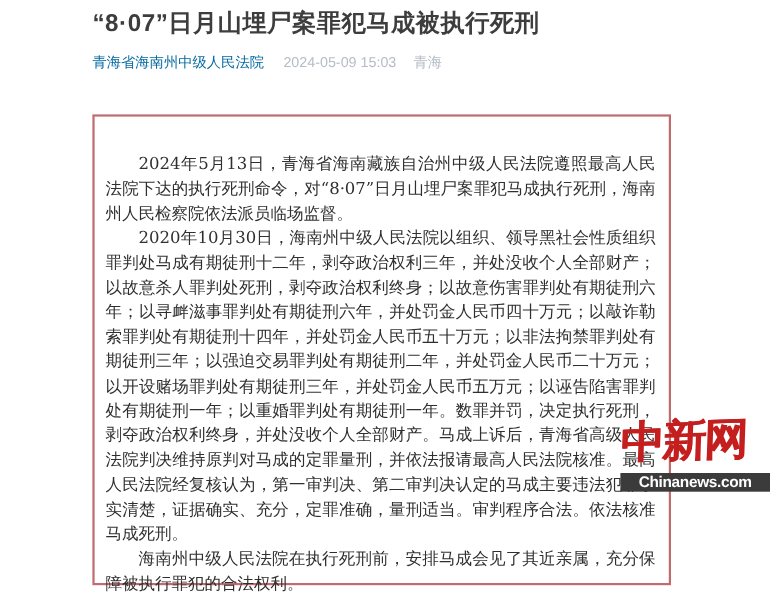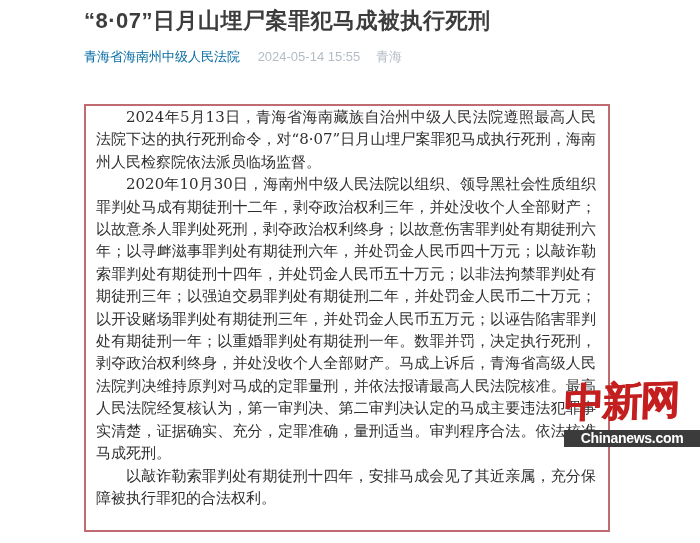--- a/index.html
+++ b/index.html
@@ -31,21 +31,21 @@
   .byline-source { color: #0369a1; }
   .byline-date   { color: #b4bcc6; margin-left: 14px; }
   .byline-loc    { color: #b4bcc6; margin-left: 12px; }
 
   .notice-box {
     position: absolute;
     left: 84px; top: 104px;
     width: 526px; height: 428px;
     border: 2px solid #c06b6f;
     background: #ffffff;
-    padding: 0 12px 0 10px;
+    padding: 32px 12px 0 10px;
   }
   .notice-box p {
     font-family: "DejaVu Serif", "Liberation Serif", serif;
     font-size: 15px;
     line-height: 22.4px;
     color: #2f2f2f;
     text-align: justify;
     text-indent: 2em;
   }
 
@@ -84,28 +84,28 @@
 </style>
 </head>
 <body>
 
 <div class="page">
 
   <h1 class="article-title">“8·07”日月山埋尸案罪犯马成被执行死刑</h1>
 
   <div class="byline">
     <span class="byline-source">青海省海南州中级人民法院</span>
-    <span class="byline-date">2024-05-14 15:55</span>
+    <span class="byline-date">2024-05-09 15:03</span>
     <span class="byline-loc">青海</span>
   </div>
 
   <div class="notice-box">
     <p>2024年5月13日，青海省海南藏族自治州中级人民法院遵照最高人民法院下达的执行死刑命令，对“8·07”日月山埋尸案罪犯马成执行死刑，海南州人民检察院依法派员临场监督。</p>
     <p>2020年10月30日，海南州中级人民法院以组织、领导黑社会性质组织罪判处马成有期徒刑十二年，剥夺政治权利三年，并处没收个人全部财产；以故意杀人罪判处死刑，剥夺政治权利终身；以故意伤害罪判处有期徒刑六年；以寻衅滋事罪判处有期徒刑六年，并处罚金人民币四十万元；以敲诈勒索罪判处有期徒刑十四年，并处罚金人民币五十万元；以非法拘禁罪判处有期徒刑三年；以强迫交易罪判处有期徒刑二年，并处罚金人民币二十万元；以开设赌场罪判处有期徒刑三年，并处罚金人民币五万元；以诬告陷害罪判处有期徒刑一年；以重婚罪判处有期徒刑一年。数罪并罚，决定执行死刑，剥夺政治权利终身，并处没收个人全部财产。马成上诉后，青海省高级人民法院判决维持原判对马成的定罪量刑，并依法报请最高人民法院核准。最高人民法院经复核认为，第一审判决、第二审判决认定的马成主要违法犯罪事实清楚，证据确实、充分，定罪准确，量刑适当。审判程序合法。依法核准马成死刑。</p>
-    <p>以敲诈勒索罪判处有期徒刑十四年，安排马成会见了其近亲属，充分保障被执行罪犯的合法权利。</p>
+    <p>海南州中级人民法院在执行死刑前，安排马成会见了其近亲属，充分保障被执行罪犯的合法权利。</p>
   </div>
 
   <div class="watermark">
     <div class="watermark-cn">中新网</div>
     <div class="watermark-bar">Chinanews.com</div>
   </div>
 
 </div>
 
 </body></html>

